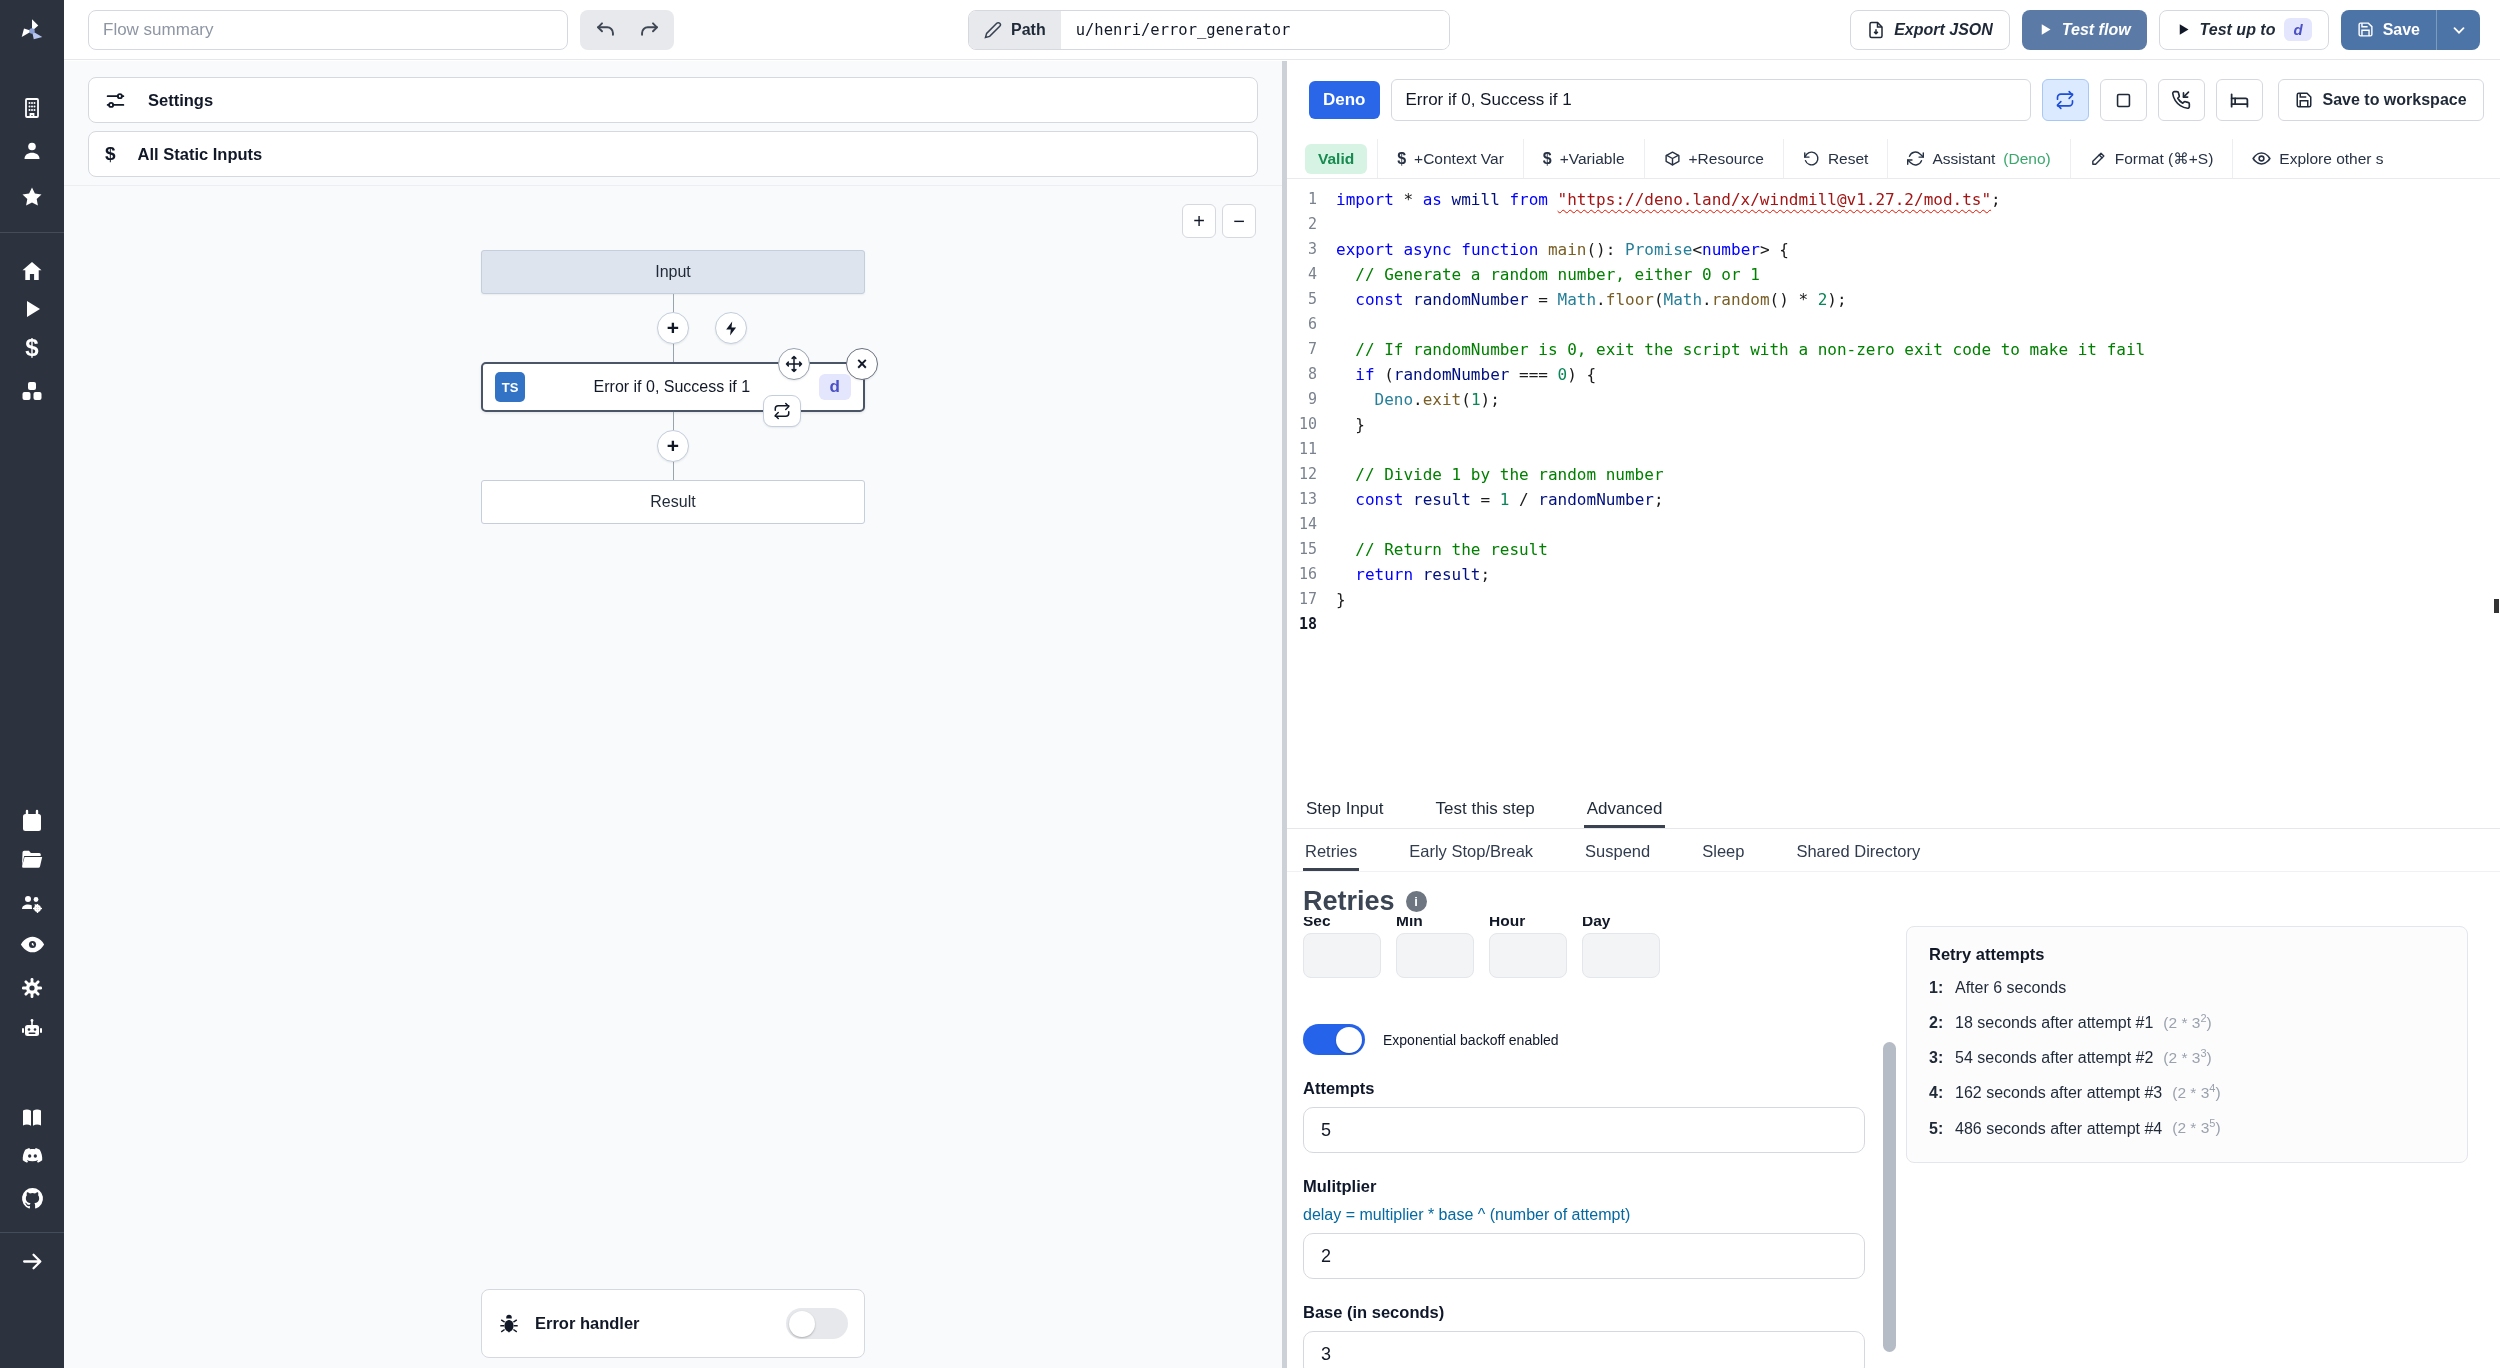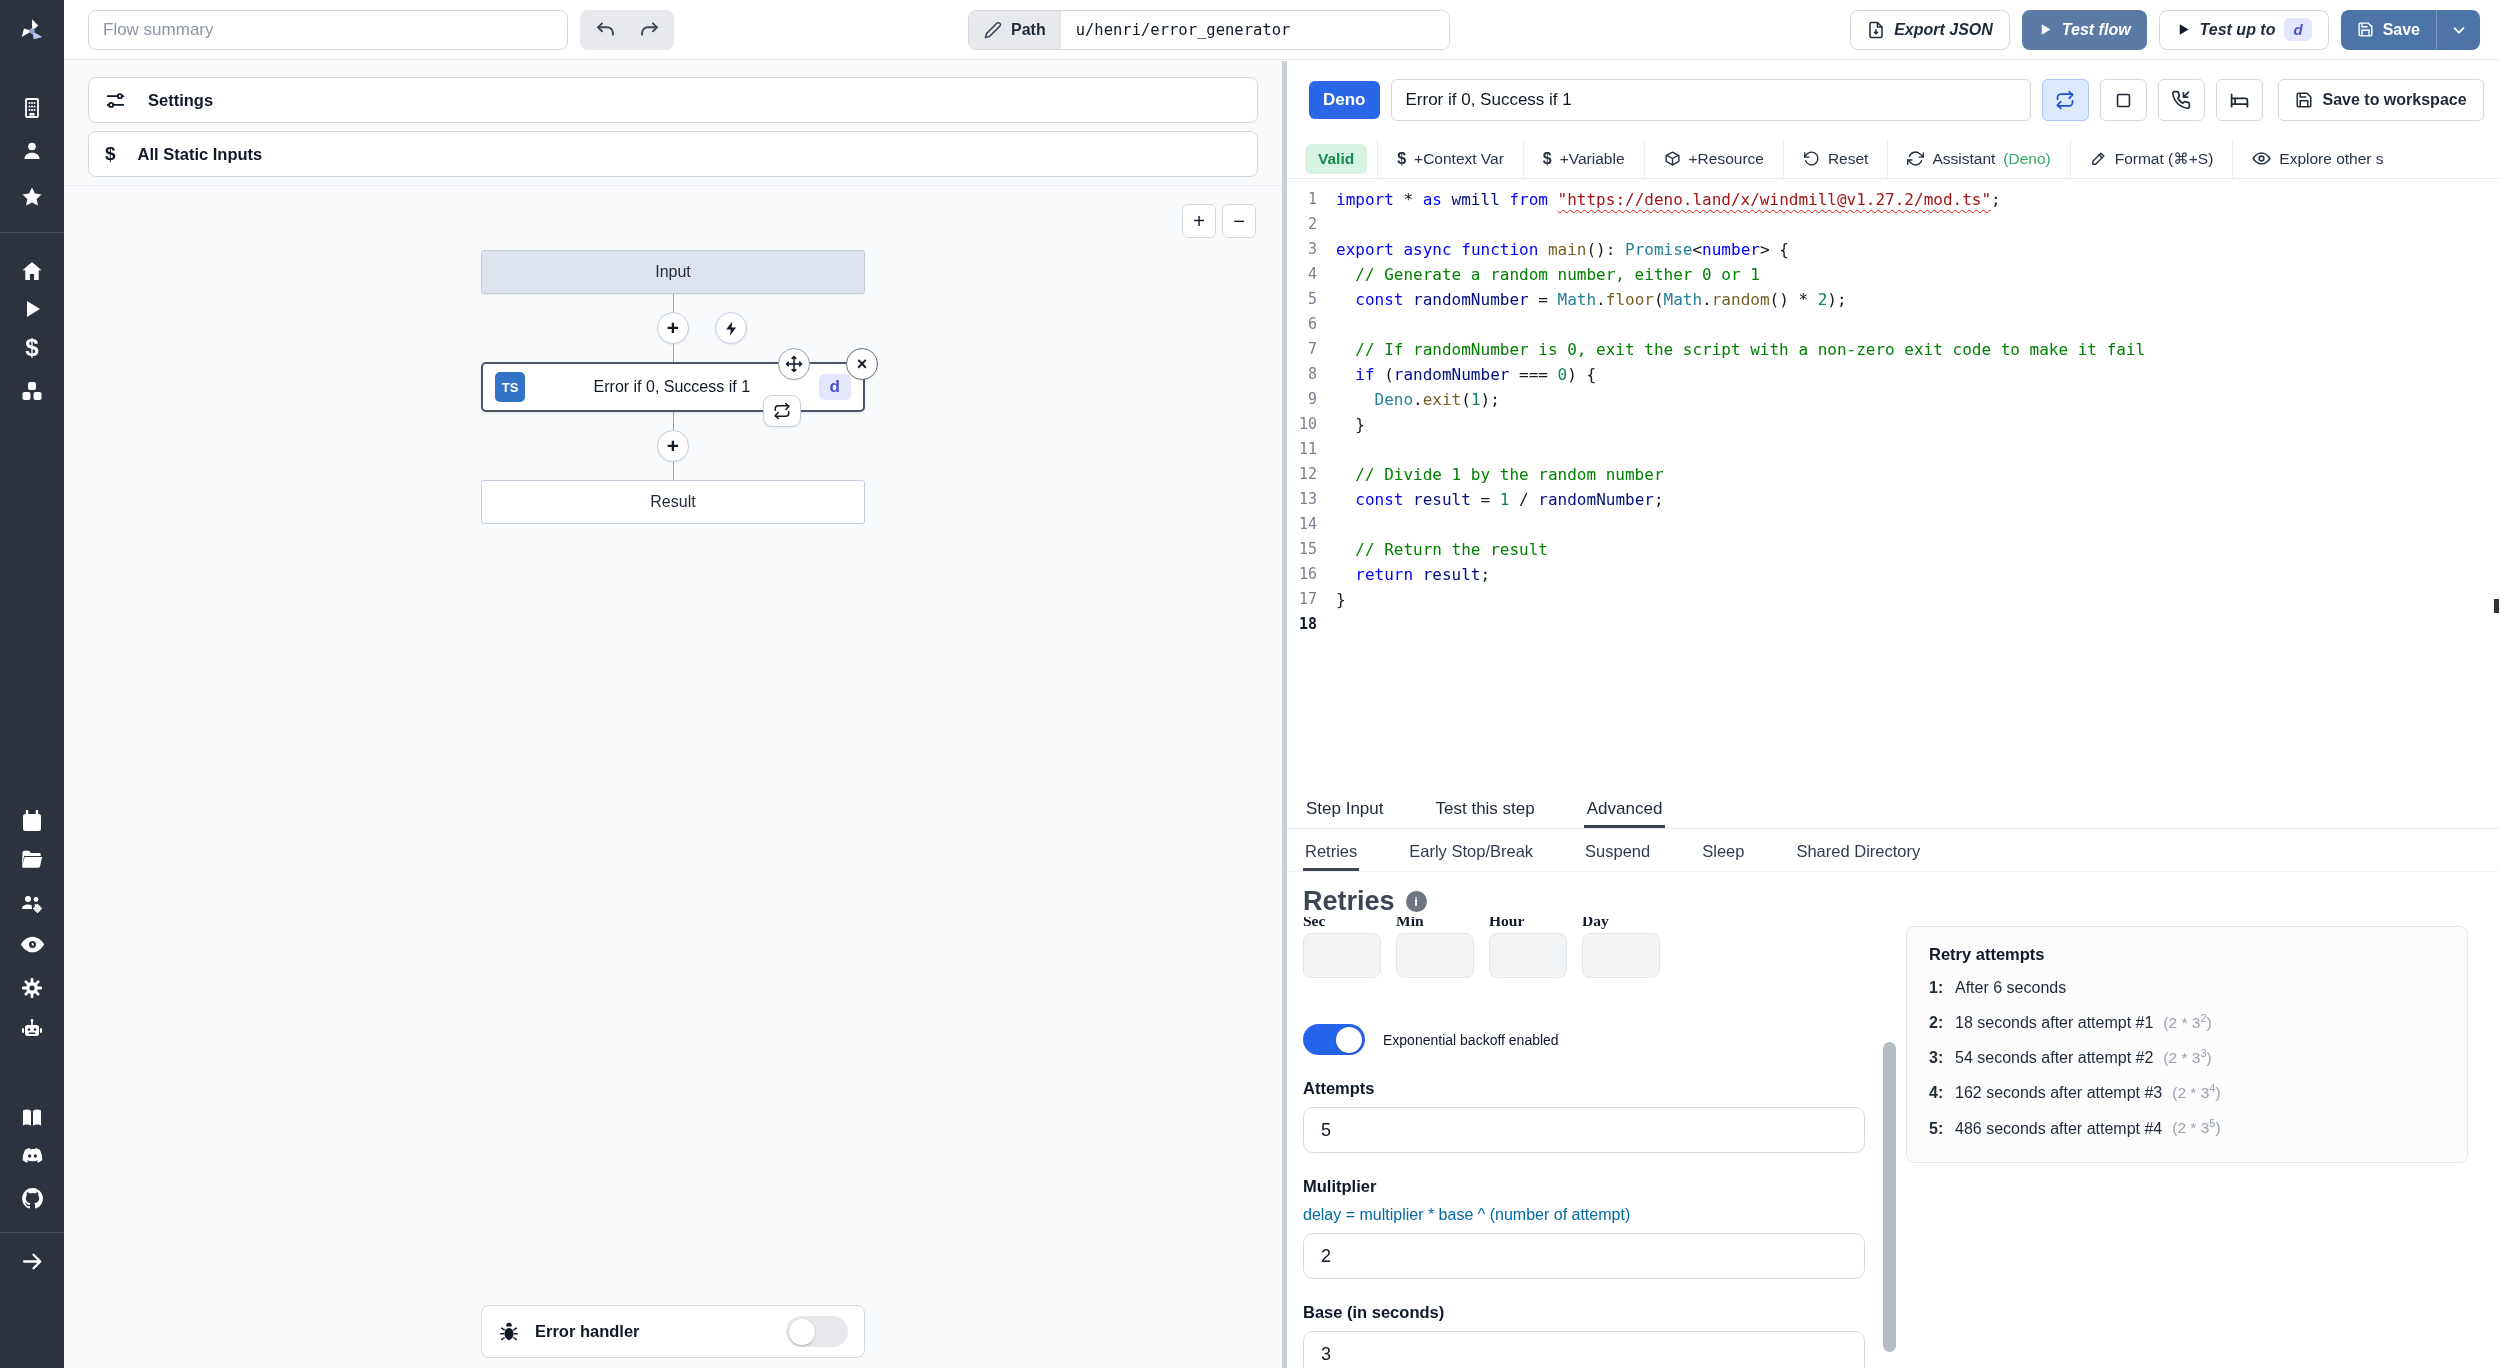--- a/index.html
+++ b/index.html
@@ -70,21 +70,21 @@
   .step-d { background:#e3e6fc; color:#4c51c6; font-weight:700; font-size:17px; padding:3px 11px;
     border-radius:6px; line-height:1.2; }
   .ov-move { top:-16px; right:53px; border-color:#9aa3b0; }
   .ov-close { top:-16px; right:-15px; border-color:#6b7280; font-size:18px; font-weight:700; }
   .ov-repeat { position:absolute; bottom:-17px; right:62px; width:38px; height:32px; border-radius:9px;
     background:#fff; border:1px solid #c4cedc; display:flex; align-items:center; justify-content:center;
     color:#111827; box-shadow:0 1px 2px rgba(0,0,0,.08); }
   .node-result { height:44px; background:#fff; border:1px solid #c4cedc; border-radius:3px;
     display:flex; align-items:center; justify-content:center; font-size:16px; color:#1f2937; }
   .error-handler { position:absolute; left:50%; transform:translateX(-50%); bottom:10px; width:384px;
-    height:53px; background:#fff; border:1px solid #d5d9df; border-radius:8px; display:flex;
+    height:69px; background:#fff; border:1px solid #d5d9df; border-radius:8px; display:flex;
     align-items:center; gap:15px; padding:0 16px; }
   .eh-label { font-weight:700; font-size:16.5px; flex:1; color:#111827; }
   .toggle { position:relative; width:62px; height:31px; border-radius:16px; flex:none; }
   .toggle .knob { position:absolute; top:2.5px; width:26px; height:26px; background:#fff;
     border-radius:50%; box-shadow:0 1px 2px rgba(0,0,0,.25); }
   .toggle.off { background:#e6e8ec; } .toggle.off .knob { left:3px; }
   .toggle.on { background:#2563eb; } .toggle.on .knob { right:3px; }
 
   .pane-divider { position:absolute; left:1282px; top:61px; width:5px; bottom:0; background:#ccd1d8; }
 
@@ -129,21 +129,21 @@
   .sub-tabs { height:43px; border-bottom:1px solid #f0f1f4; display:flex; gap:48px;
     padding-left:16px; flex:none; align-items:flex-end; }
   .stab { font-size:16.5px; color:#313c4e; padding:0 2px 10px; }
   .stab.active { padding-bottom:7px; border-bottom:3px solid #3b4250; }
 
   .adv-content { flex:1; position:relative; padding:14px 0 0 16px; }
   .retries-title { display:flex; align-items:center; gap:11px; font-size:27px; font-weight:700; color:#3b4554; }
   .info-dot { width:21px; height:21px; border-radius:50%; background:#6e7682; color:#fff; font-size:13px;
     font-weight:700; display:flex; align-items:center; justify-content:center; }
   .time-grid { display:grid; grid-template-columns:repeat(4,78px); column-gap:15px; width:max-content; margin-top:0; }
-  .time-label-clip { height:13px; overflow:hidden;font-family:Liberation Serif, serif; }
+  .time-label-clip { height:13px; overflow:hidden; }
   .time-label-clip span { display:block; margin-top:-5px; font-size:15.5px; font-weight:600; color:#111827; }
   .time-input { height:45px; background:#f2f4f6; border:1px solid #e3e6ea; border-radius:8px; margin-top:3px; width:78px; }
   .backoff-row { margin-top:46px; display:flex; align-items:center; gap:18px; }
   .backoff-label { font-size:14px; color:#0f172a; }
   .field-label { margin-top:24px; font-size:16.5px; font-weight:700; color:#0f172a; }
   .field-help { margin-top:10px; font-size:16px; color:#0369a1; }
   .text-input { margin-top:9px; width:562px; height:46px; border:1px solid #d5d9df; border-radius:10px;
     padding:0 17px; font-size:18px; color:#111827; outline:none; display:block; }
   .scroll-thumb { position:absolute; left:596px; top:170px; width:13px; height:310px;
     background:#b6bcc5; border-radius:7px; }

